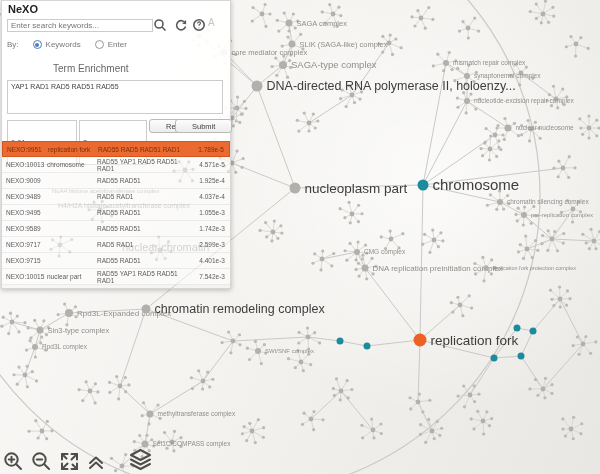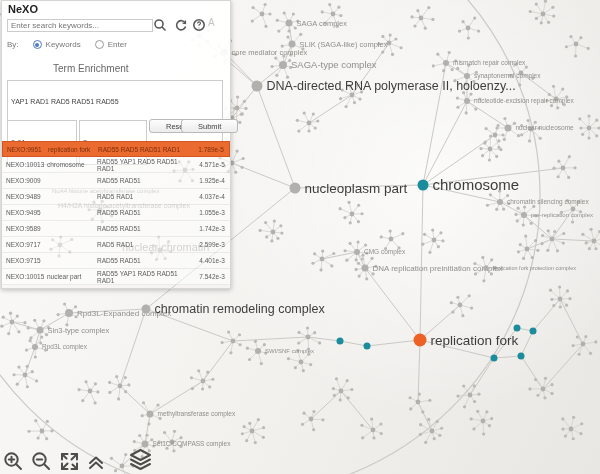--- a/index.html
+++ b/index.html
@@ -22,21 +22,21 @@
   .icon-a{position:absolute;top:16px;left:206px;font-size:10px;color:#c6c4c0;}
   .byrow{position:absolute;left:5px;top:39px;font-size:8px;color:#777;display:flex;align-items:flex-start;}
   .radio{display:inline-block;width:7px;height:7px;border:1px solid #999;border-radius:50%;
     margin:0 4px 0 14px;position:relative;background:#fff;}
   .radio.checked{border-color:#4f7cc0;}
   .radio.checked::after{content:"";position:absolute;left:1.5px;top:1.5px;width:4px;height:4px;
     border-radius:50%;background:#4f7cc0;}
   .te-head{position:absolute;left:4px;top:62px;font-size:10px;color:#666;margin-left:47px;}
   .genes-ta{position:absolute;left:5px;top:79px;width:208px;height:28px;resize:none;
     border:1px solid #ccc;font-size:7px;color:#444;font-family:"Liberation Sans",sans-serif;
-    padding:17px 3px;background:rgba(255,255,255,0.9);outline:none;}
+    padding:2px 3px;background:rgba(255,255,255,0.9);outline:none;}
   .num-input{position:absolute;top:119px;height:11px;border:1px solid #ccc;font-size:7.5px;
     color:#555;padding:16px 3px;background:#fff;outline:none;}
   .btn{position:absolute;top:118px;height:14px;font-size:7.5px;color:#444;
     border:1px solid #b9b9b9;border-radius:3px;background:linear-gradient(#fdfdfd,#ececec);
     padding:0 16px;cursor:pointer;font-family:"Liberation Sans",sans-serif;}
   
   #results{position:absolute;left:0;top:140px;width:100%;}
   .row{display:flex;align-items:center;height:15px;font-size:6.5px;color:#5c5c5c;
     background:rgba(255,255,255,0.5);border-bottom:1px solid rgba(120,120,120,0.12);cursor:pointer;}
   .row.hl{background:#ea6a30;border:1px solid #d4551e;color:#7d2e0b;height:14px;}
@@ -1312,21 +1312,21 @@
         <span>Enter</span>
       </div>
 
       <div class="te-head">Term Enrichment</div>
 
       <textarea class="genes-ta" style="">YAP1 RAD1 RAD5 RAD51 RAD55</textarea>
 
       <input class="num-input" style="left: 5px; width: 62px;" value="0.01">
       <input class="num-input" style="left: 77px; width: 60px;" value="2">
       <button class="btn" style="left:147px">Reset</button>
-      <button class="btn" style="left:179px">Submit</button>
+      <button class="btn" style="left:173px">Submit</button>
     </div>
 
     <div id="results">
         <div class="row hl">
           <span class="c-id">NEXO:9951</span>
           <span class="c-term">replication fork</span>
           <span class="c-genes">RAD55 RAD5 RAD51 RAD1</span>
           <span class="c-p">1.789e-5</span>
         </div>
         <div class="row">

